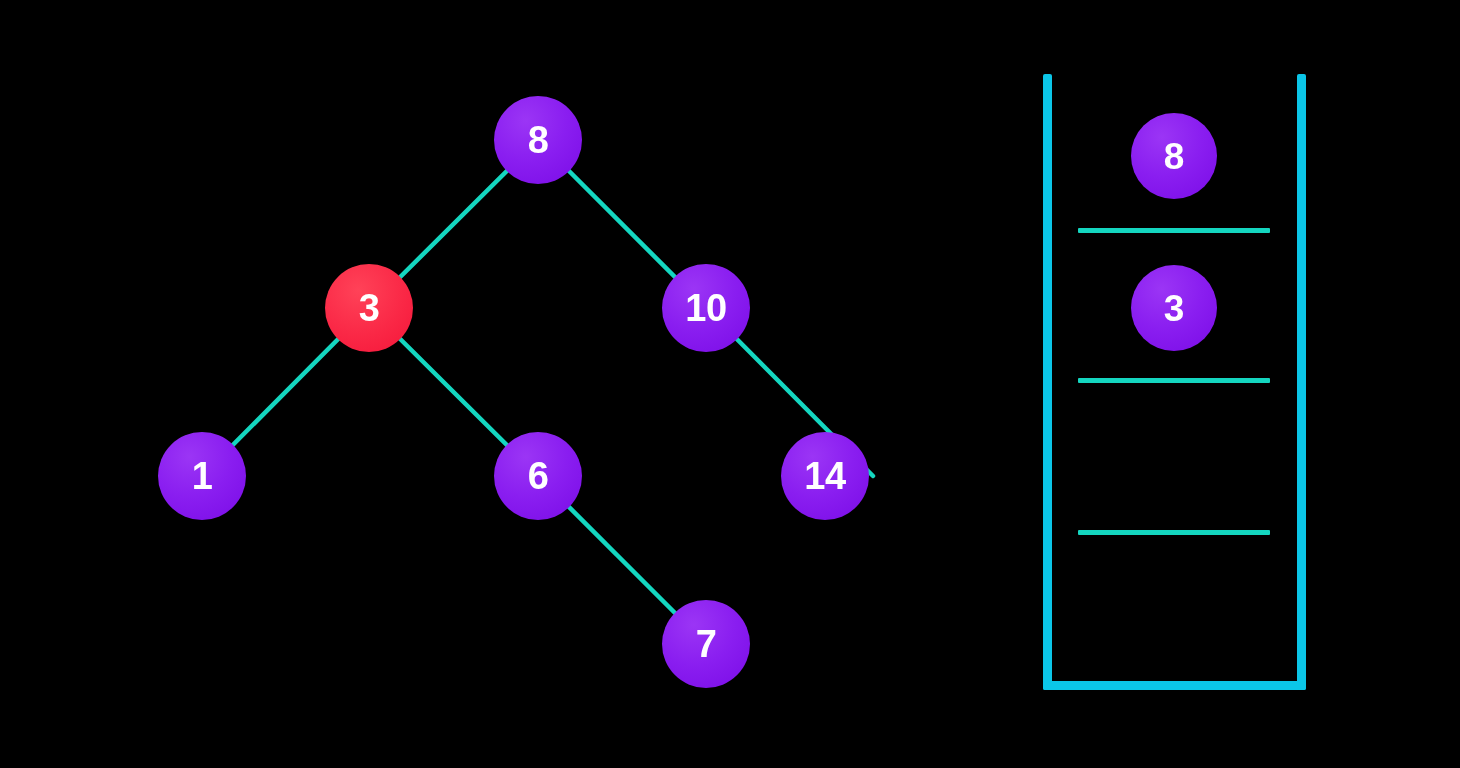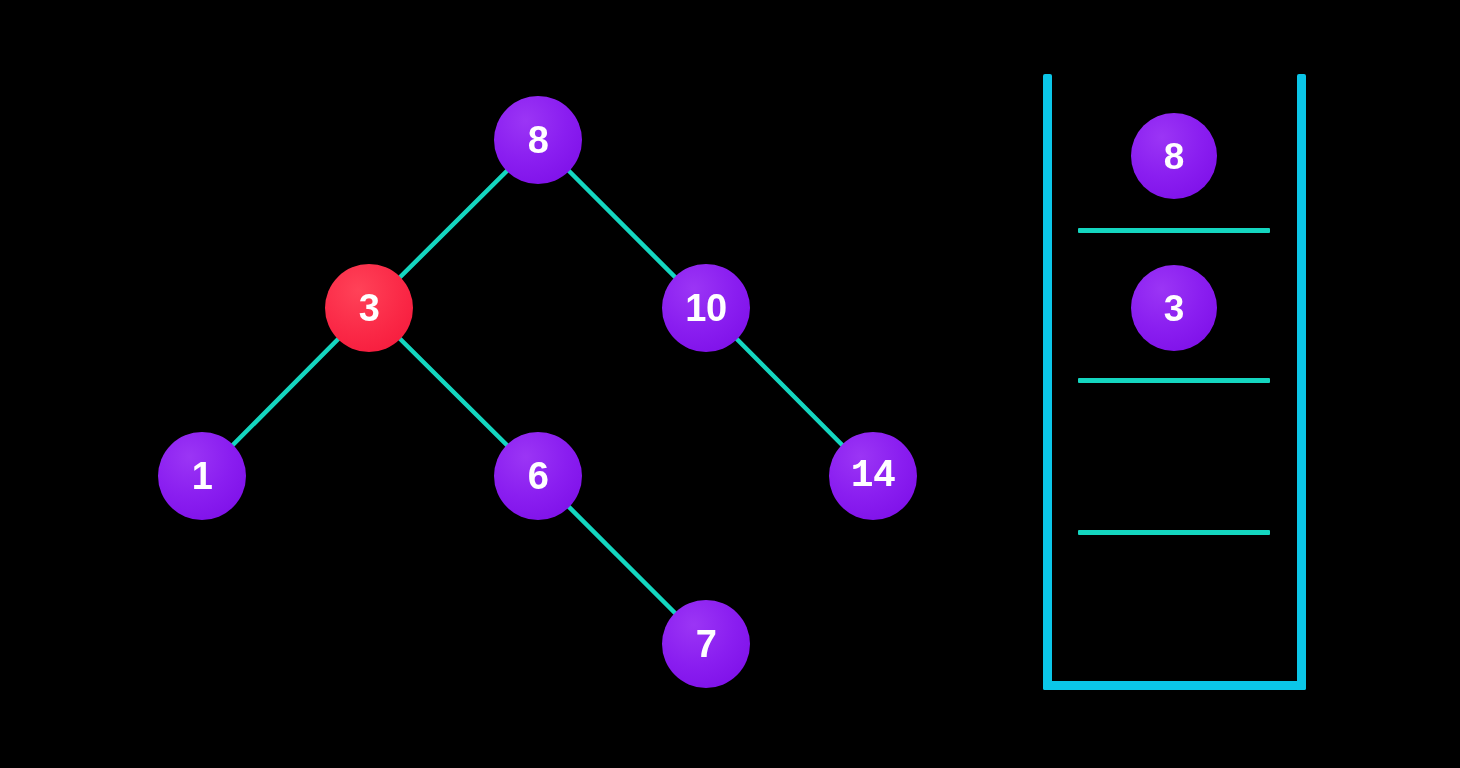--- a/index.html
+++ b/index.html
@@ -134,21 +134,21 @@
         </div>
         <div class="tree-node" style="left: 706px; top: 308px; align-items: center;">
           <span>10</span>
         </div>
         <div class="tree-node" style="left: 202px; top: 476px;">
           <span>1</span>
         </div>
         <div class="tree-node" style="left: 538px; top: 476px;">
           <span>6</span>
         </div>
-        <div class="tree-node" style="left: 873px; top: 476px; font-family: Liberation Mono, monospace;">
+        <div class="tree-node" style="left: 825px; top: 476px;">
           <span>14</span>
         </div>
         <div class="tree-node" style="left: 706px; top: 644px;">
           <span>7</span>
         </div>
       </div>
   </div>
 
   <div id="stack-panel">
     <div class="rail" id="rail-left"></div>

